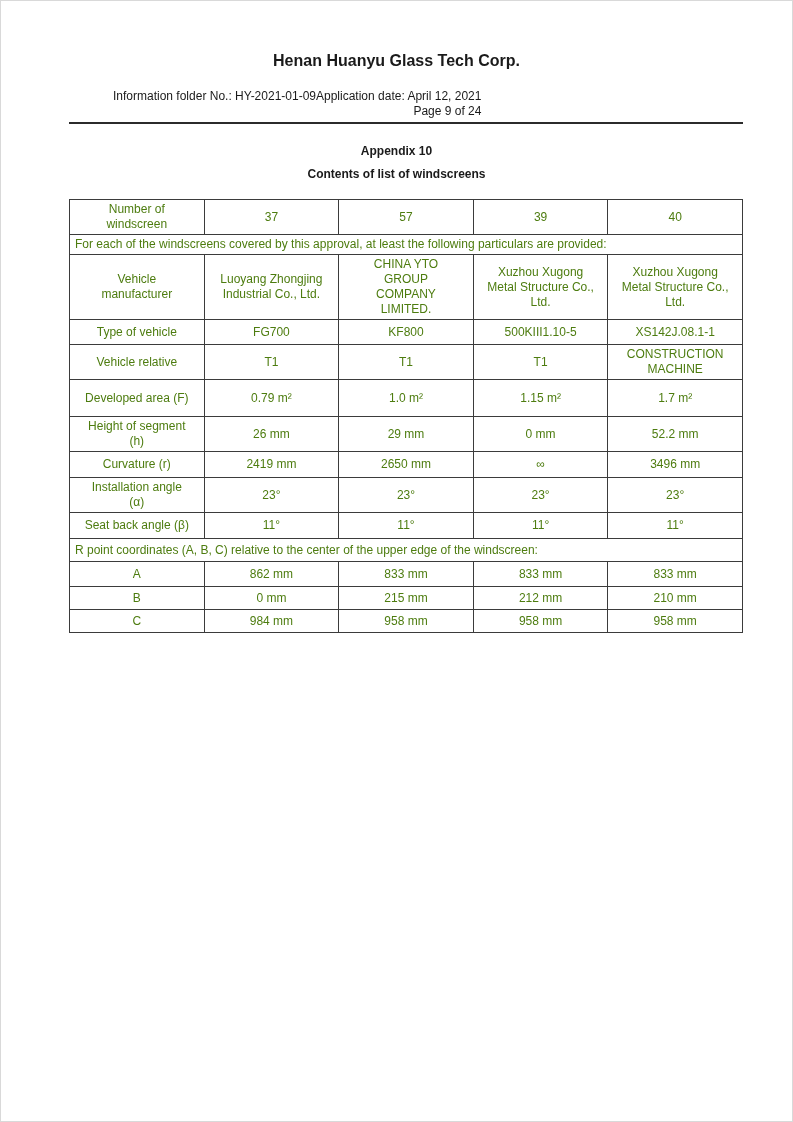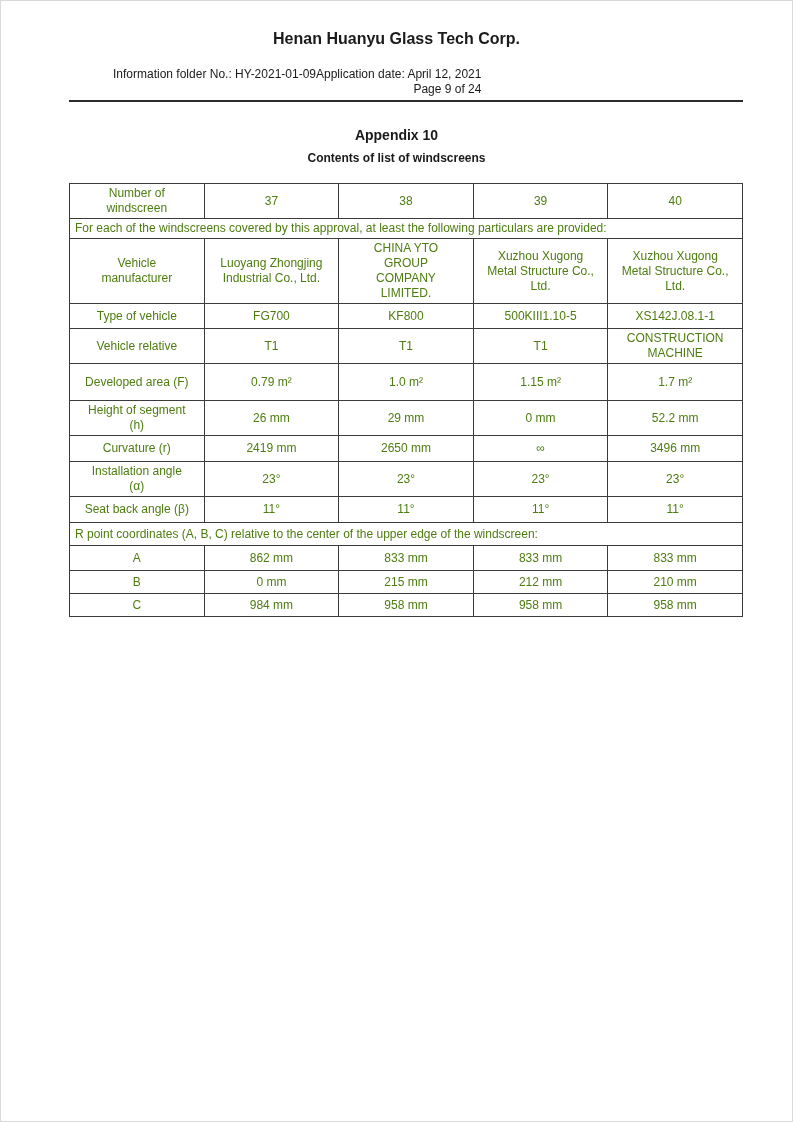--- a/index.html
+++ b/index.html
@@ -11,21 +11,21 @@
     position: relative;
     width: 791px;
     height: 1120px;
     background: #ffffff;
     border: 1px solid #d9d9d9;
     font-family: "Liberation Sans", "DejaVu Sans", sans-serif;
     color: #1a1a1a;
     overflow: hidden;
   }
   .company-title {
-    margin-top: 28px;
+    margin-top: 50px;
     text-align: center;
     font-size: 16px;
     font-weight: bold;
     line-height: 20px;
   }
   .header-info {
     display: flex;
     justify-content: flex-start;
     align-items: flex-start;
     margin: 18px 58px 0 112px;
@@ -34,23 +34,23 @@
   }
   .header-right {
     text-align: right;
   }
   .header-rule {
     border: 0;
     border-top: 2px solid #2b2b2b;
     margin: 3px 49px 0 68px;
   }
   .appendix-title {
-    margin-top: 26px;
-    text-align: center;
-    font-size: 14px;
+    margin-top: 20px;
+    text-align: center;
+    font-size: 12px;
     font-weight: bold;
     line-height: 15px;
   }
   .doc-subtitle {
     margin-top: 8px;
     text-align: center;
     font-size: 12px;
     font-weight: bold;
     line-height: 15px;
   }
@@ -103,21 +103,21 @@
         <col style="width:20%">
         <col style="width:20%">
         <col style="width:20%">
         <col style="width:20%">
     </colgroup>
     <tbody>
       <tr style="height:29px">
         <td>Number of
 windscreen</td>
         <td>37</td>
-        <td>38</td>
+        <td>57</td>
         <td>39</td>
         <td>40</td>
       </tr>
       <tr style="height:18px">
         <td class="note" colspan="5">For each of the windscreens covered by this approval, at least the following particulars are provided:</td>
       </tr>
       <tr style="height:62px">
         <td>Vehicle
 manufacturer</td>
         <td>Luoyang Zhongjing

